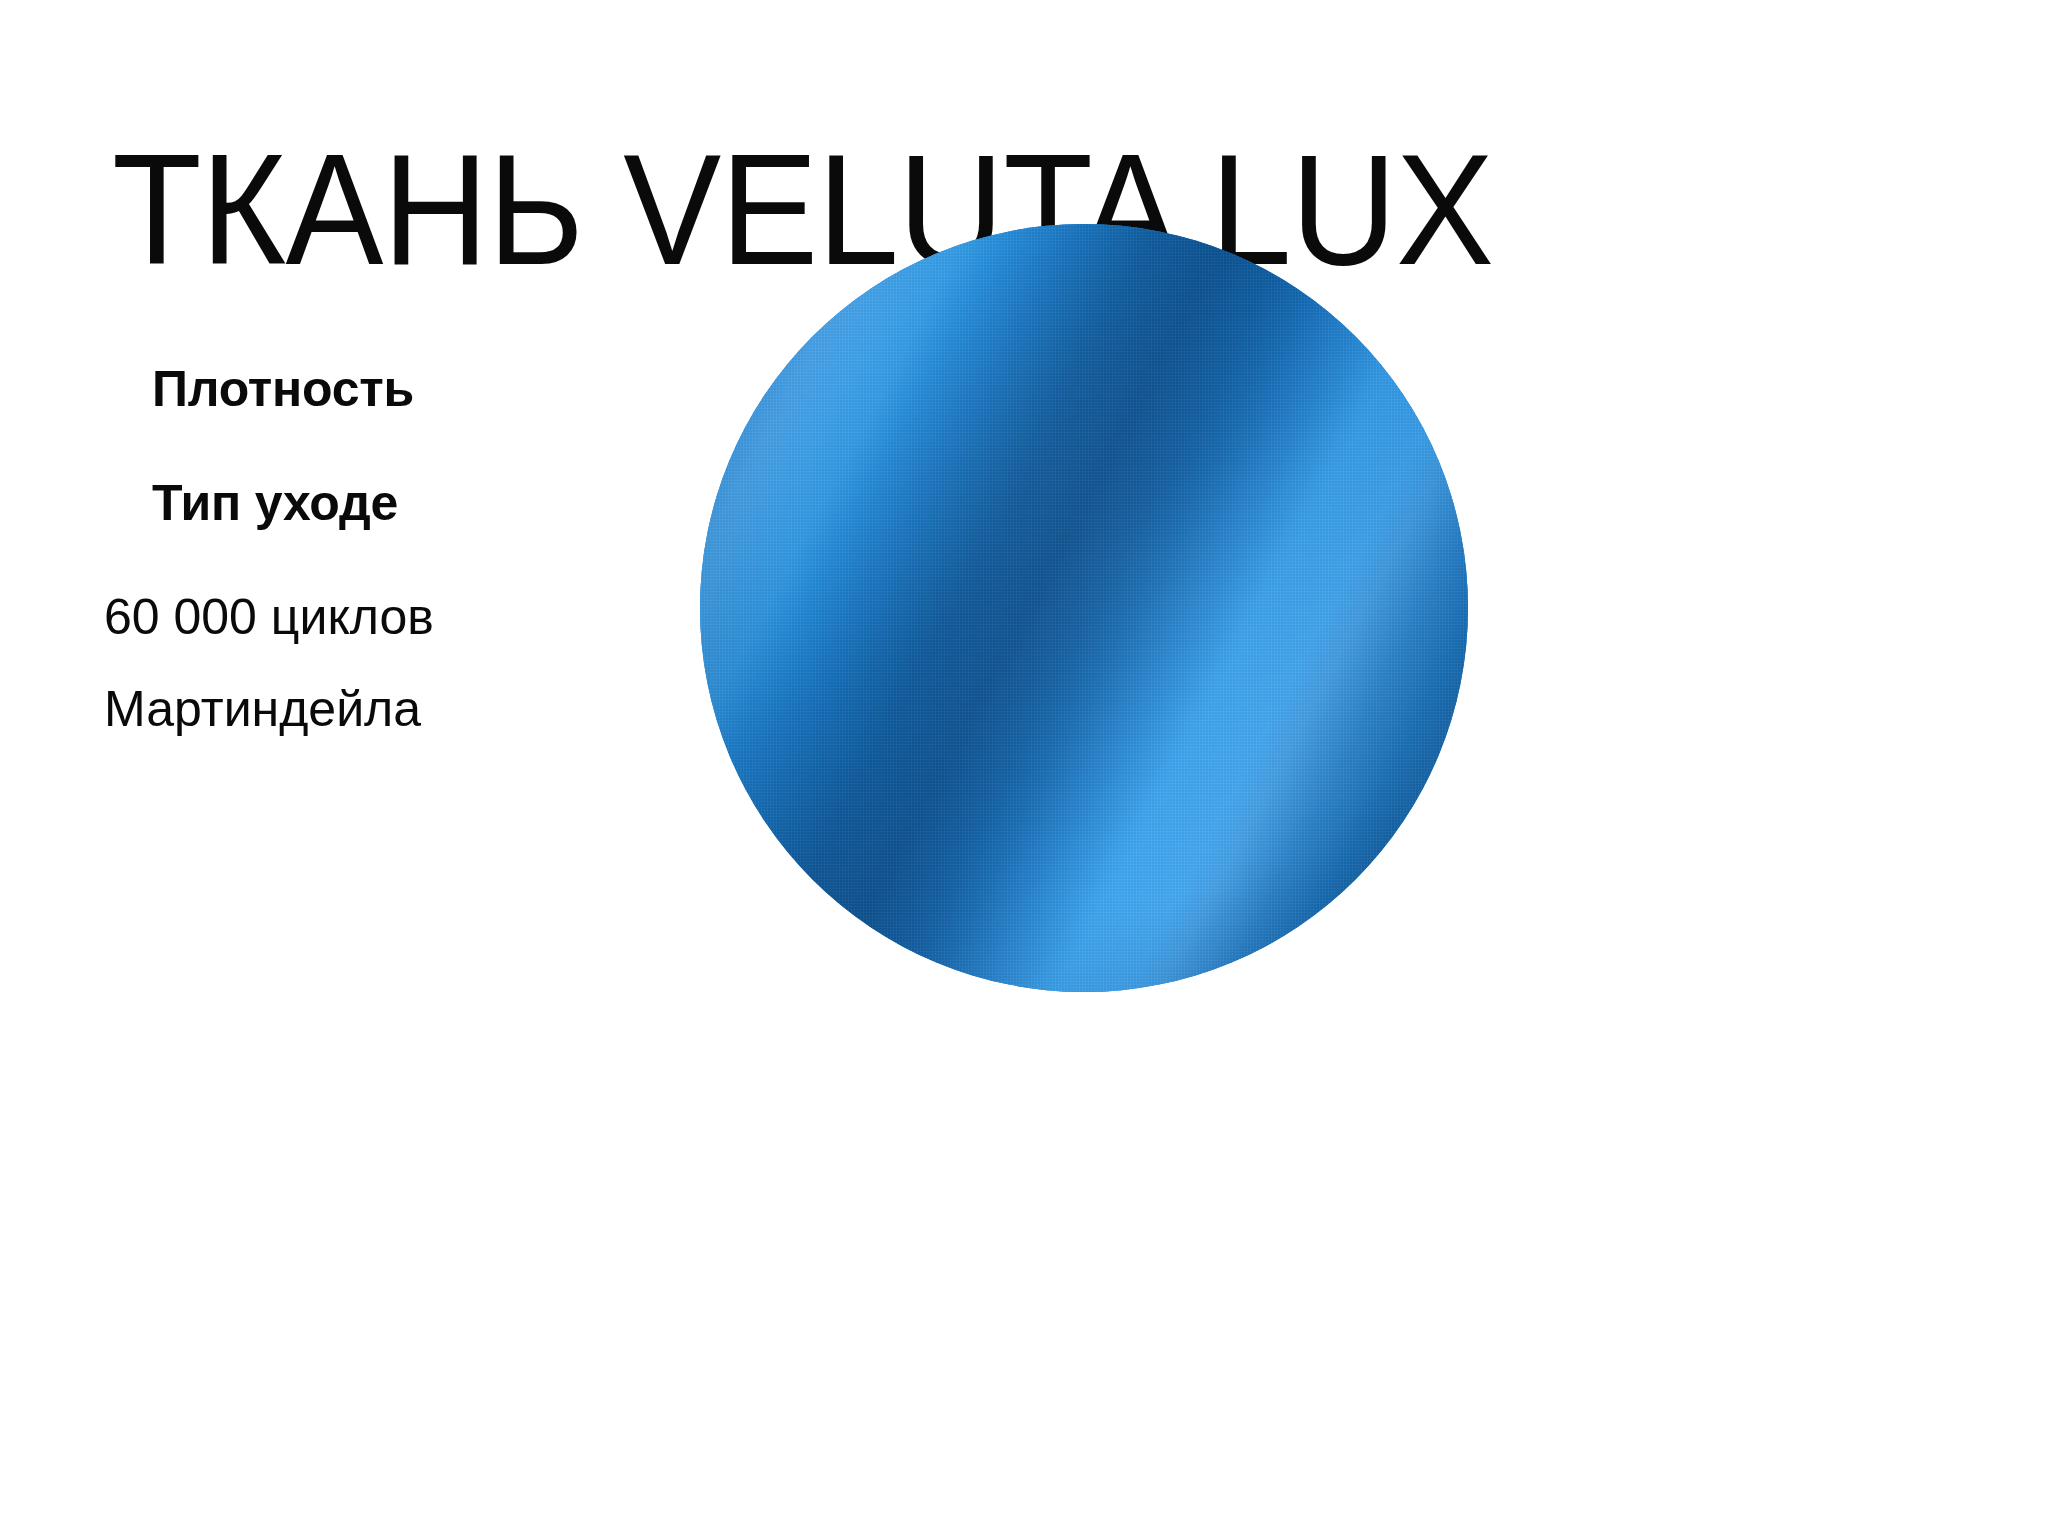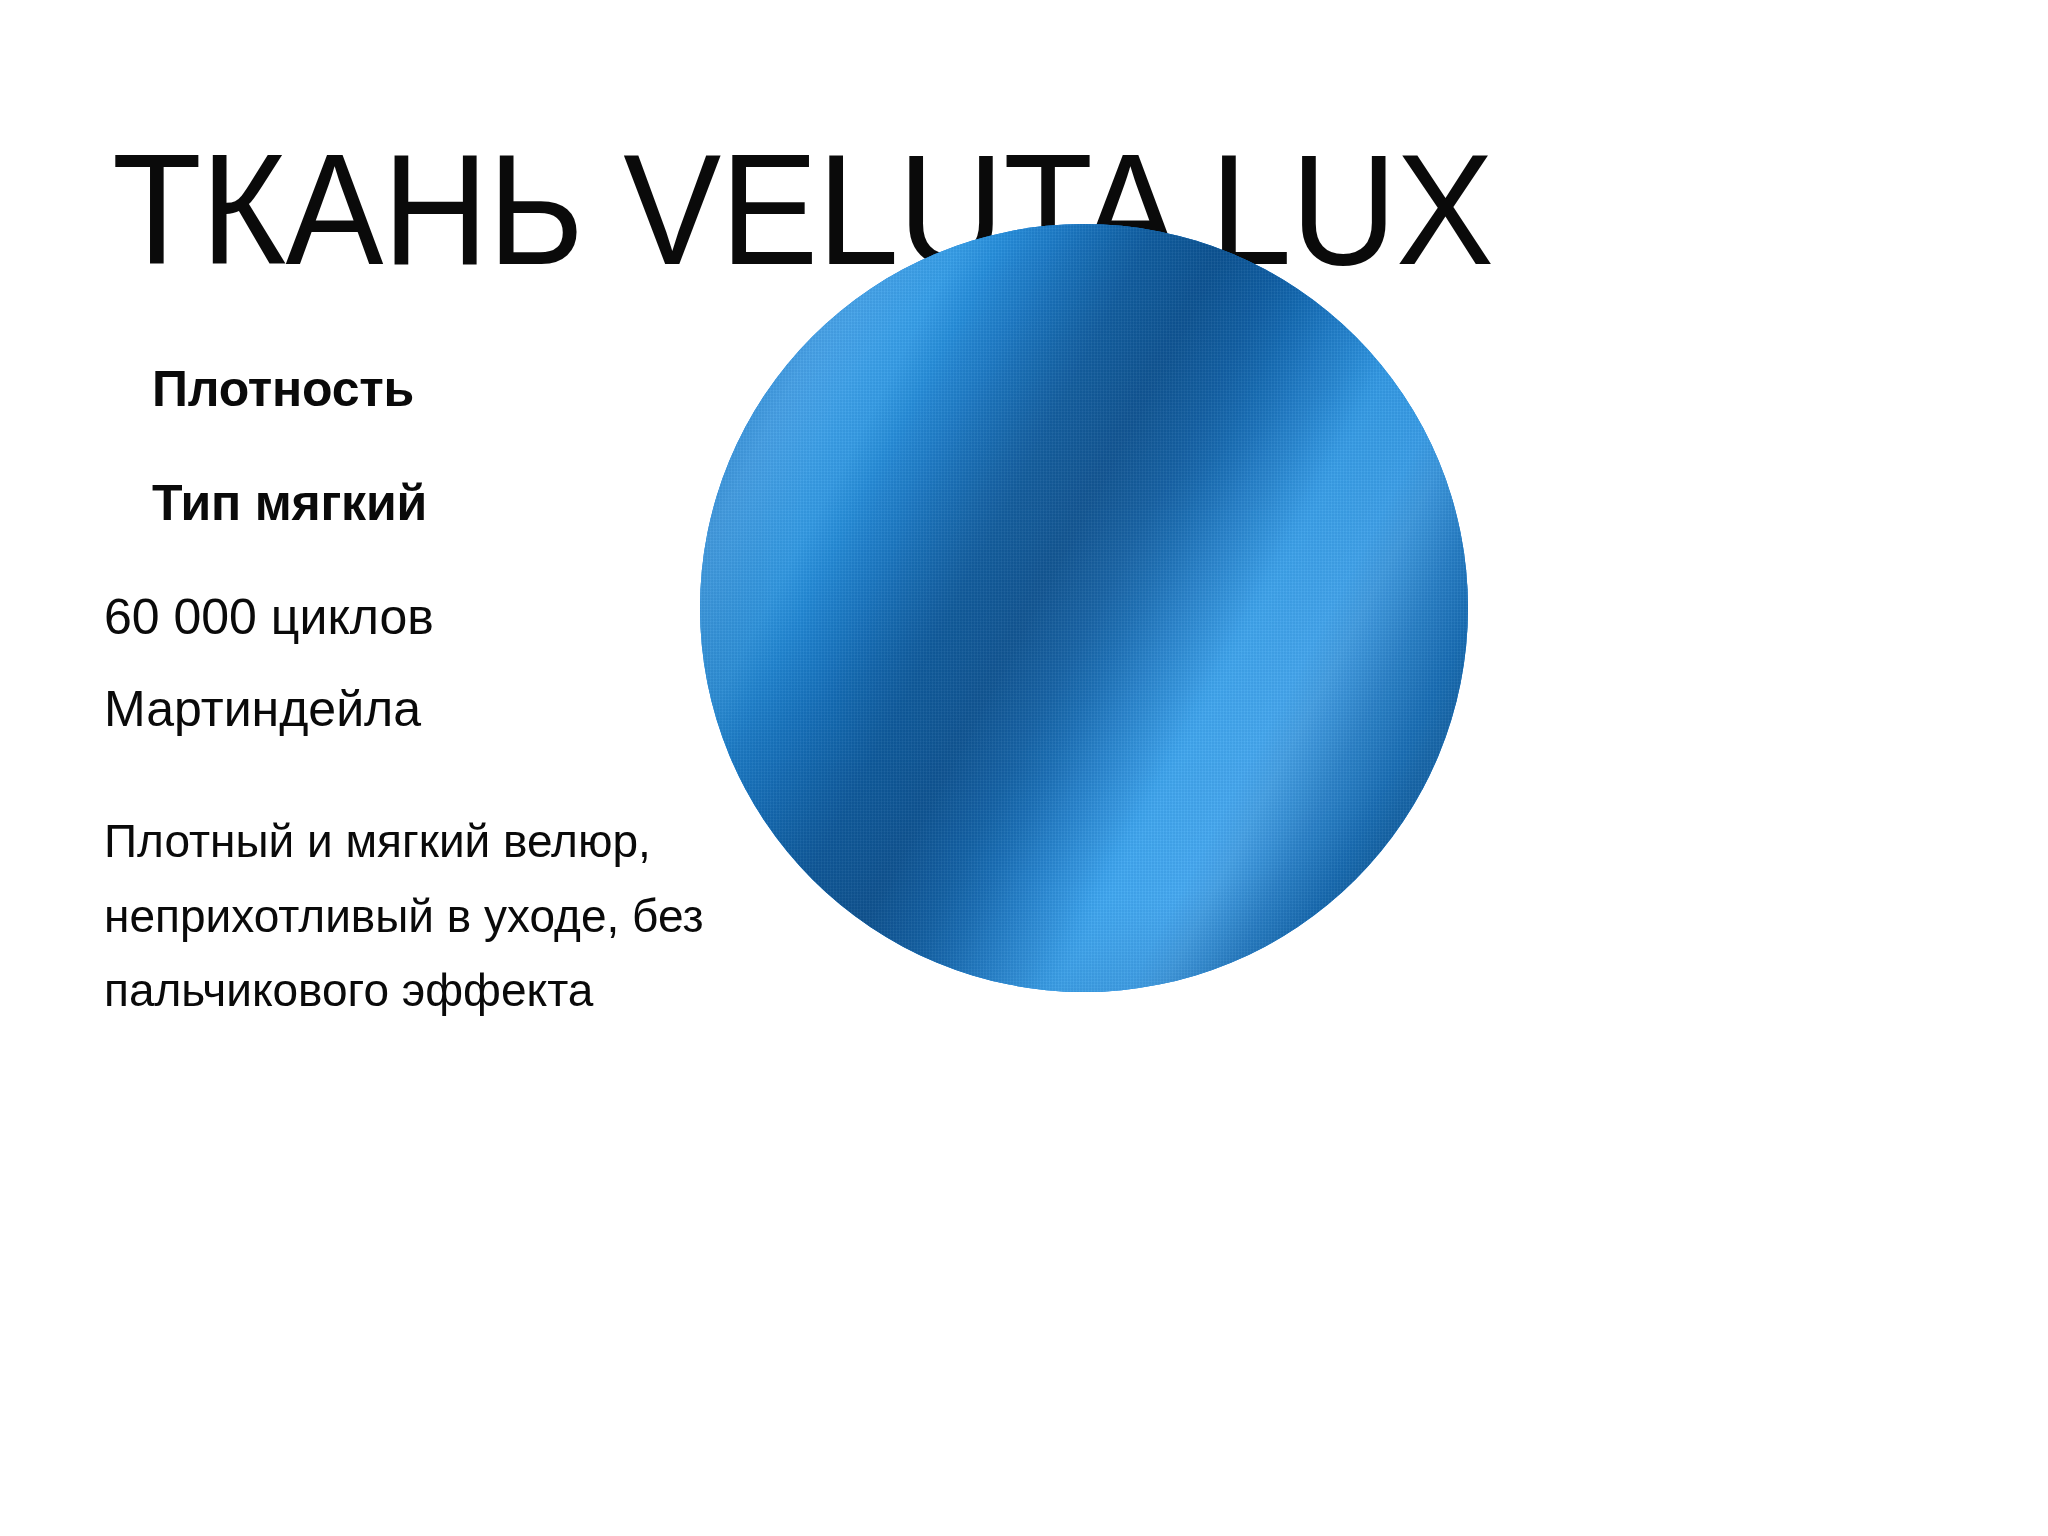--- a/index.html
+++ b/index.html
@@ -197,33 +197,28 @@
 
   <h1 class="title">ТКАНЬ VELUTA LUX</h1>
 
   <div class="specs">
 
     <div class="spec-block">
       <div class="spec-label">Плотность</div>
     </div>
 
     <div class="spec-block">
-      <div class="spec-label">Тип мягкий</div>
+      <div class="spec-label">Тип уходе</div>
     </div>
 
     <div class="spec-block">
       <div class="spec-value">60 000 циклов</div>
       <div class="spec-value second-line">Мартиндейла</div>
     </div>
 
-    <div class="description">
-      <span class="description-line">Плотный и мягкий велюр,</span>
-      <span class="description-line">неприхотливый в уходе, без</span>
-      <span class="description-line">пальчикового эффекта</span>
-    </div>
 
   </div>
 
   <div class="swatch">
     <div class="base"></div>
     <div class="folds"></div>
     <div class="sheen"></div>
     <div class="grain"></div>
     <div class="vignette"></div>
   </div>

